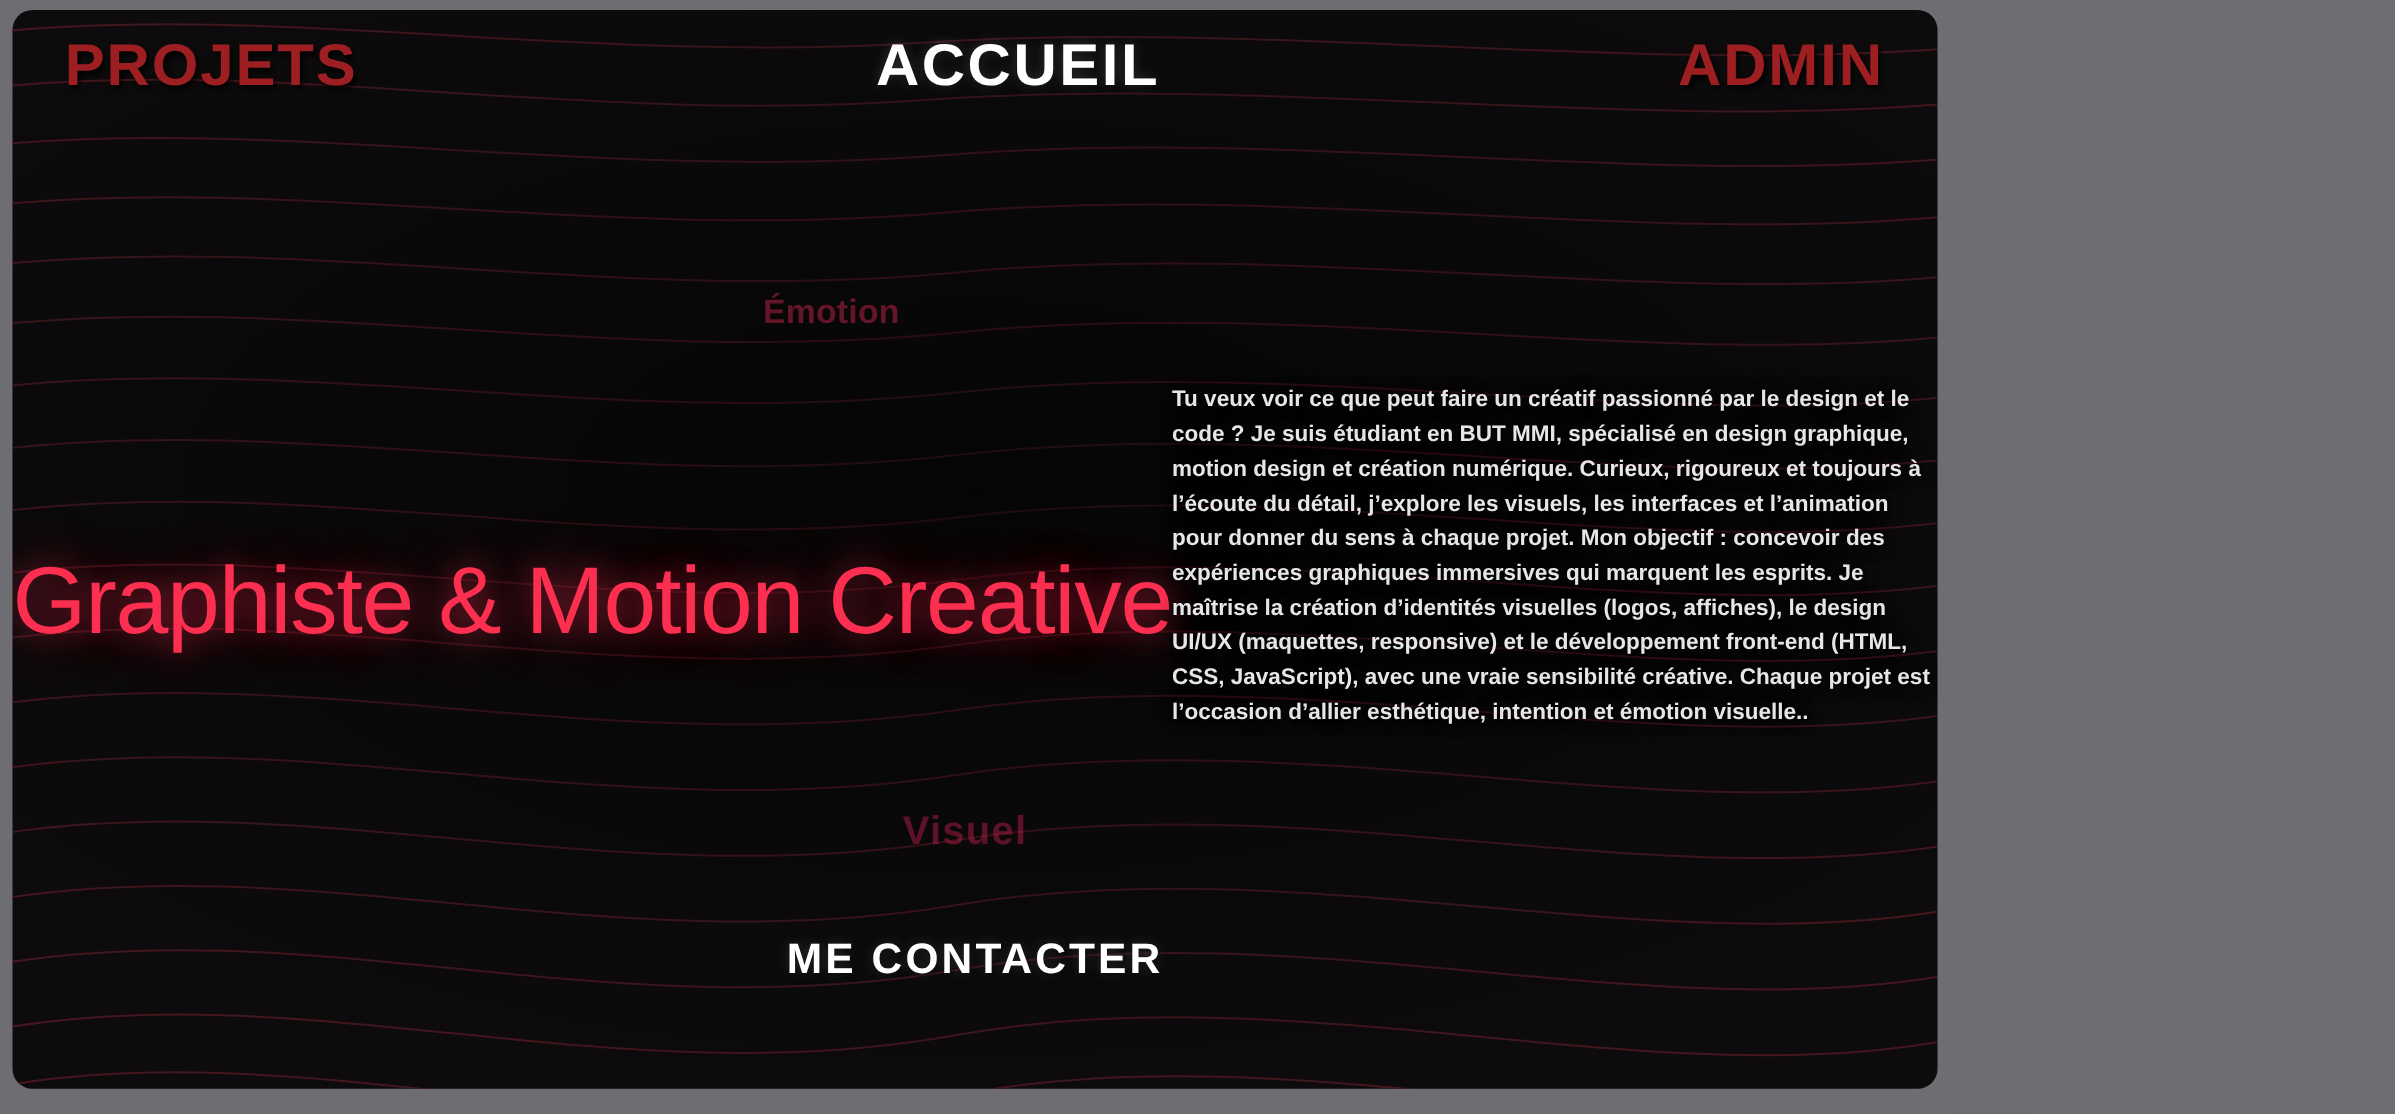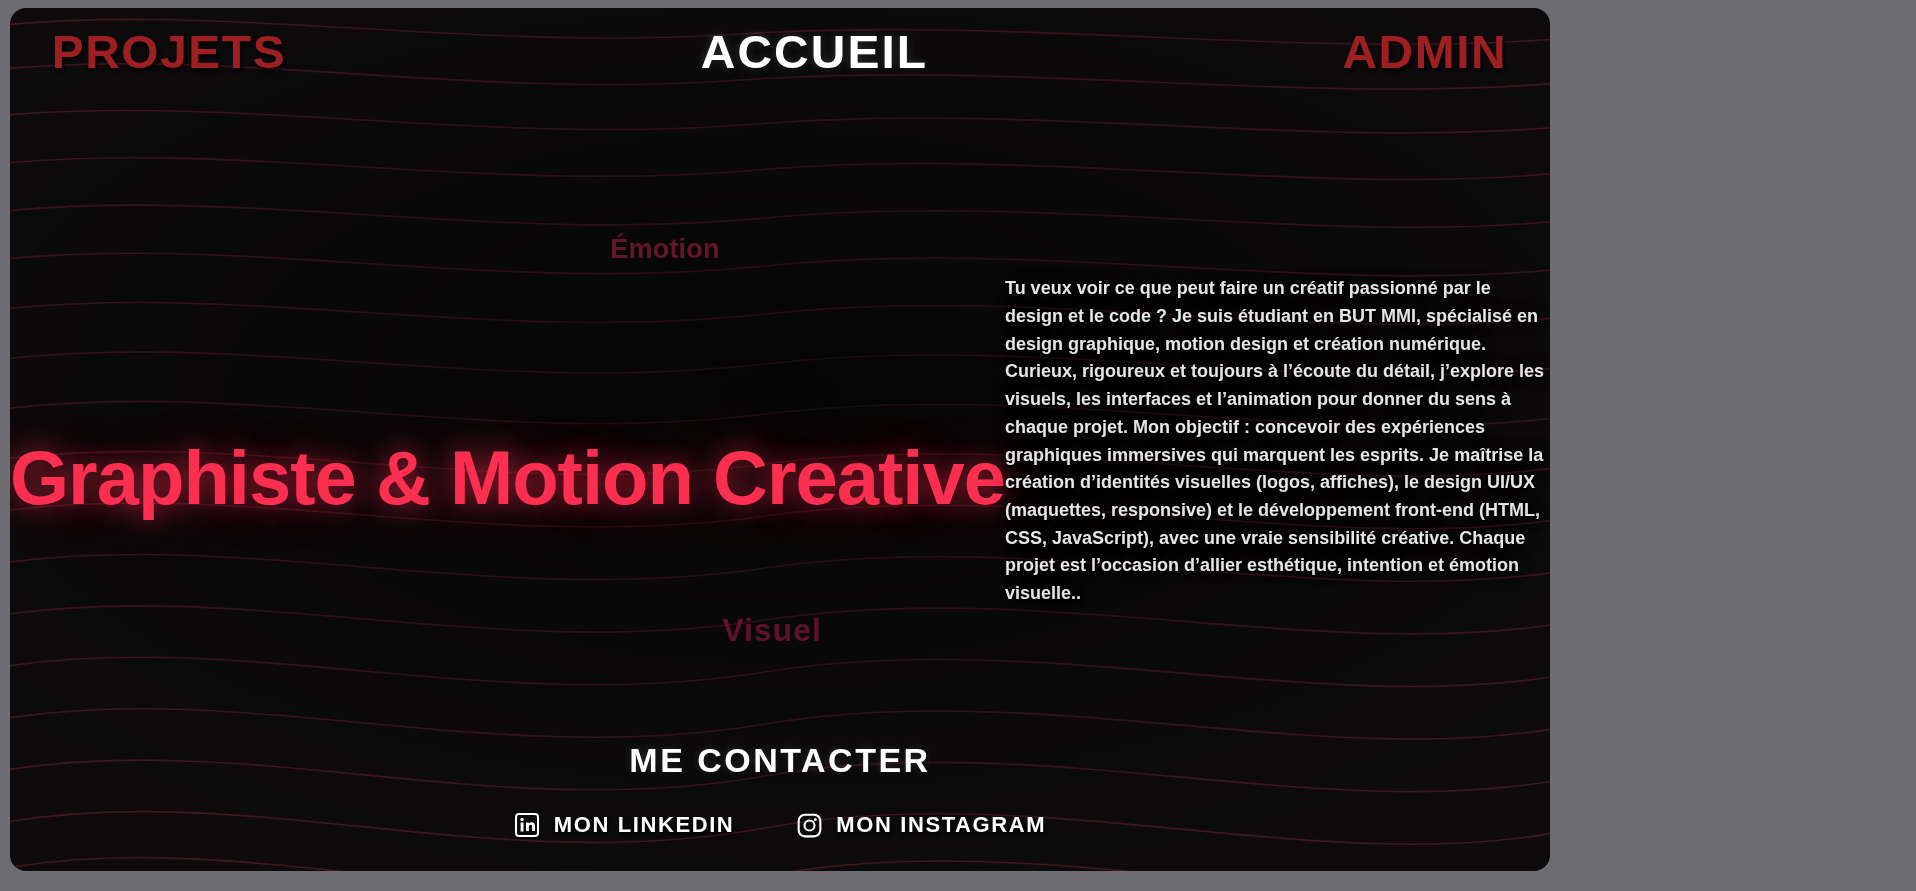--- a/index.html
+++ b/index.html
@@ -112,34 +112,34 @@
     letter-spacing:0.2px;
   }
   #ghost-innovation {
     left:50%; top:383px;
     transform:translateX(-50%) translateX(33px);
     font-size:42px;
     color:rgba(190,28,78,0.40);
     letter-spacing:0.5px;
   }
   #ghost-visuel {
-    left:50%; top:518px;
+    left:50%; top:552px;
     transform:translateX(-50%) translateX(-8px);
     font-size:32px;
     color:rgba(196,30,80,0.45);
     letter-spacing:1px;
   }
 
   
   #hero-title {
     position:relative;
     z-index:4;
     margin-top:120px;
     font-size:76px;
-    font-weight:700;
+    font-weight:400;
     letter-spacing:-1px;
     color:#fc2f51;
     text-shadow:0 0 26px rgba(252,47,81,0.55), 0 0 58px rgba(252,47,81,0.30);
     text-align:left;
     line-height:1.05;
     white-space:nowrap;
   }
 
   
   #hero-paragraph {
@@ -157,21 +157,21 @@
   }
 
   
   #contact {
     position:relative;
     z-index:4;
     flex:0 0 auto;
     display:flex;
     flex-direction:column;
     align-items:center;
-    padding-bottom:33px;
+    padding-bottom:52px;
   }
   #contact-title {
     font-size:34px;
     font-weight:700;
     letter-spacing:2.5px;
     color:#ffffff;
     text-shadow:0 0 10px rgba(255,255,255,0.16), 2px 3px 5px rgba(0,0,0,0.9);
     margin-bottom:32px;
   }
   #social-row {
@@ -254,43 +254,17 @@
         <span class="ghost" id="ghost-visuel">Visuel</span>
 
         <h1 id="hero-title">Graphiste &amp; Motion Creative</h1>
 
         <p id="hero-paragraph">Tu veux voir ce que peut faire un créatif passionné par le design et le code ? Je suis étudiant en BUT MMI, spécialisé en design graphique, motion design et création numérique. Curieux, rigoureux et toujours à l’écoute du détail, j’explore les visuels, les interfaces et l’animation pour donner du sens à chaque projet. Mon objectif : concevoir des expériences graphiques immersives qui marquent les esprits. Je maîtrise la création d’identités visuelles (logos, affiches), le design UI/UX (maquettes, responsive) et le développement front-end (HTML, CSS, JavaScript), avec une vraie sensibilité créative. Chaque projet est l’occasion d’allier esthétique, intention et émotion visuelle..</p>
       </section>
 
       <section id="contact">
         <h2 id="contact-title">ME CONTACTER</h2>
 
-        <div id="social-row">
-
-          <a class="social-link">
-            <span class="social-icon">
-              <svg width="24" height="24" viewBox="0 0 24 24" xmlns="http://www.w3.org/2000/svg">
-                <rect x="1" y="1" width="22" height="22" rx="3" ry="3" fill="none" stroke="#ffffff" stroke-width="2"></rect>
-                <rect x="5.6" y="9.5" width="2.9" height="9" fill="#ffffff"></rect>
-                <circle cx="7.05" cy="6.4" r="1.75" fill="#ffffff"></circle>
-                <path d="M11,9.5 h2.8 v1.25 c0.55,-0.95 1.6,-1.5 2.85,-1.5 c2.1,0 3.35,1.35 3.35,3.85 v4.9 h-2.9 v-4.4 c0,-1.25 -0.5,-1.95 -1.55,-1.95 c-1.05,0 -1.65,0.75 -1.65,1.95 v4.4 H11 z" fill="#ffffff"></path>
-              </svg>
-            </span>
-            <span class="social-label">MON LINKEDIN</span>
-          </a>
-
-          <a class="social-link">
-            <span class="social-icon">
-              <svg width="25" height="25" viewBox="0 0 24 24" xmlns="http://www.w3.org/2000/svg">
-                <rect x="1.6" y="1.6" width="20.8" height="20.8" rx="6" ry="6" fill="none" stroke="#ffffff" stroke-width="2"></rect>
-                <circle cx="12" cy="12" r="4.8" fill="none" stroke="#ffffff" stroke-width="2"></circle>
-                <circle cx="17.6" cy="6.4" r="1.35" fill="#ffffff"></circle>
-              </svg>
-            </span>
-            <span class="social-label">MON INSTAGRAM</span>
-          </a>
-
-        </div>
       </section>
 
     </div>
   </div>
 </div>
 
 </body></html>

